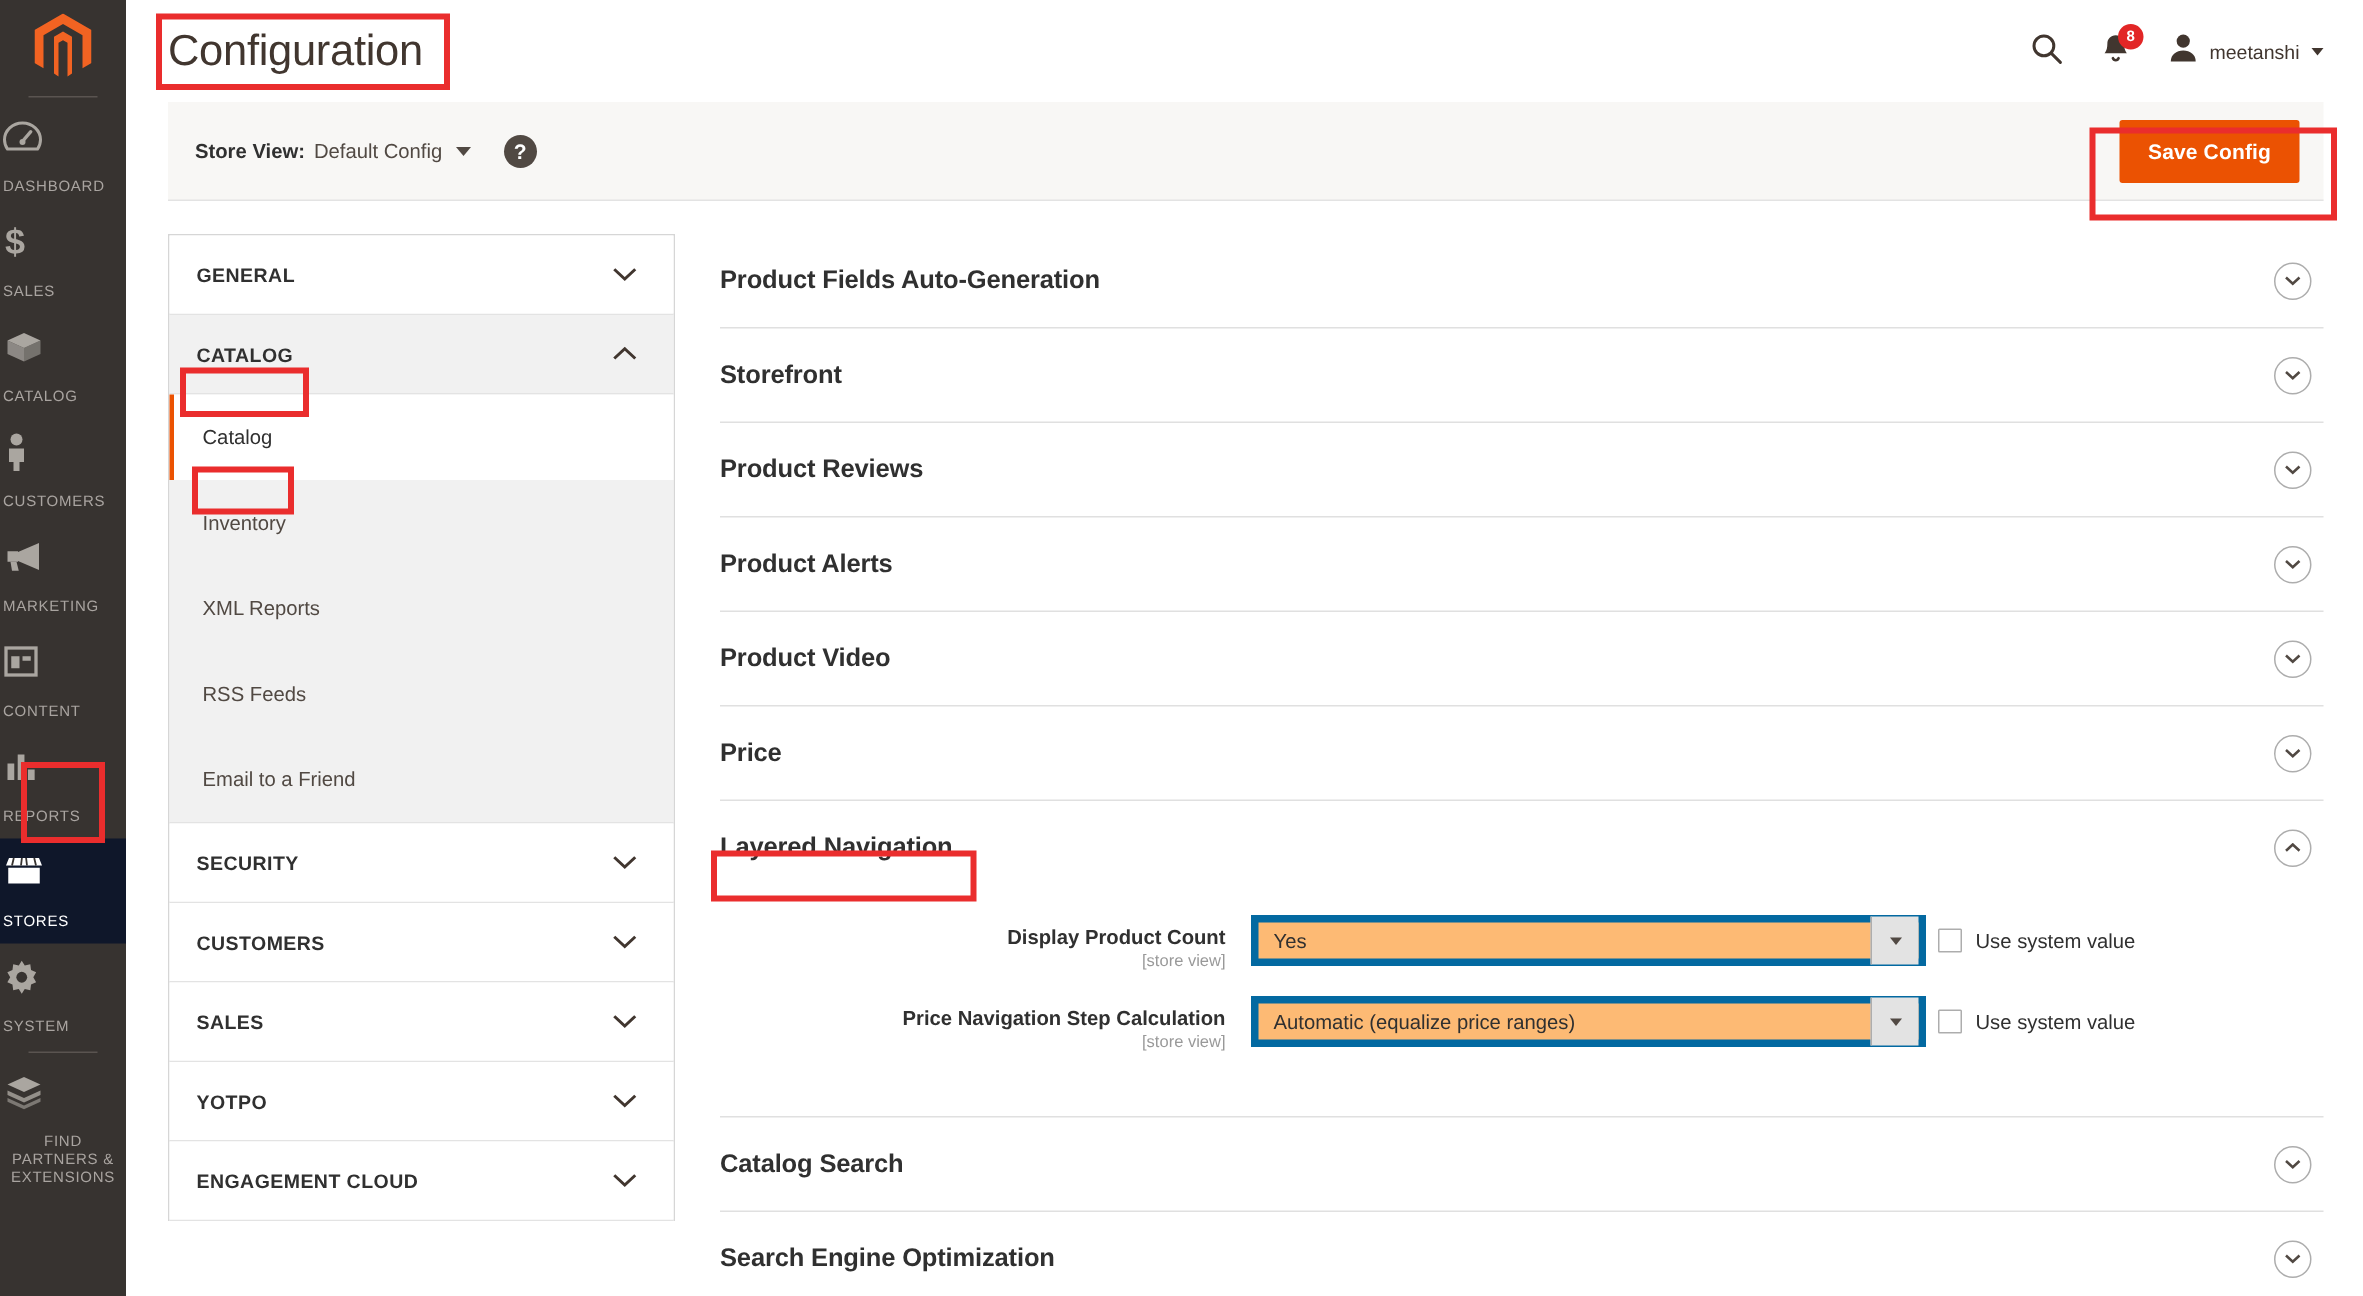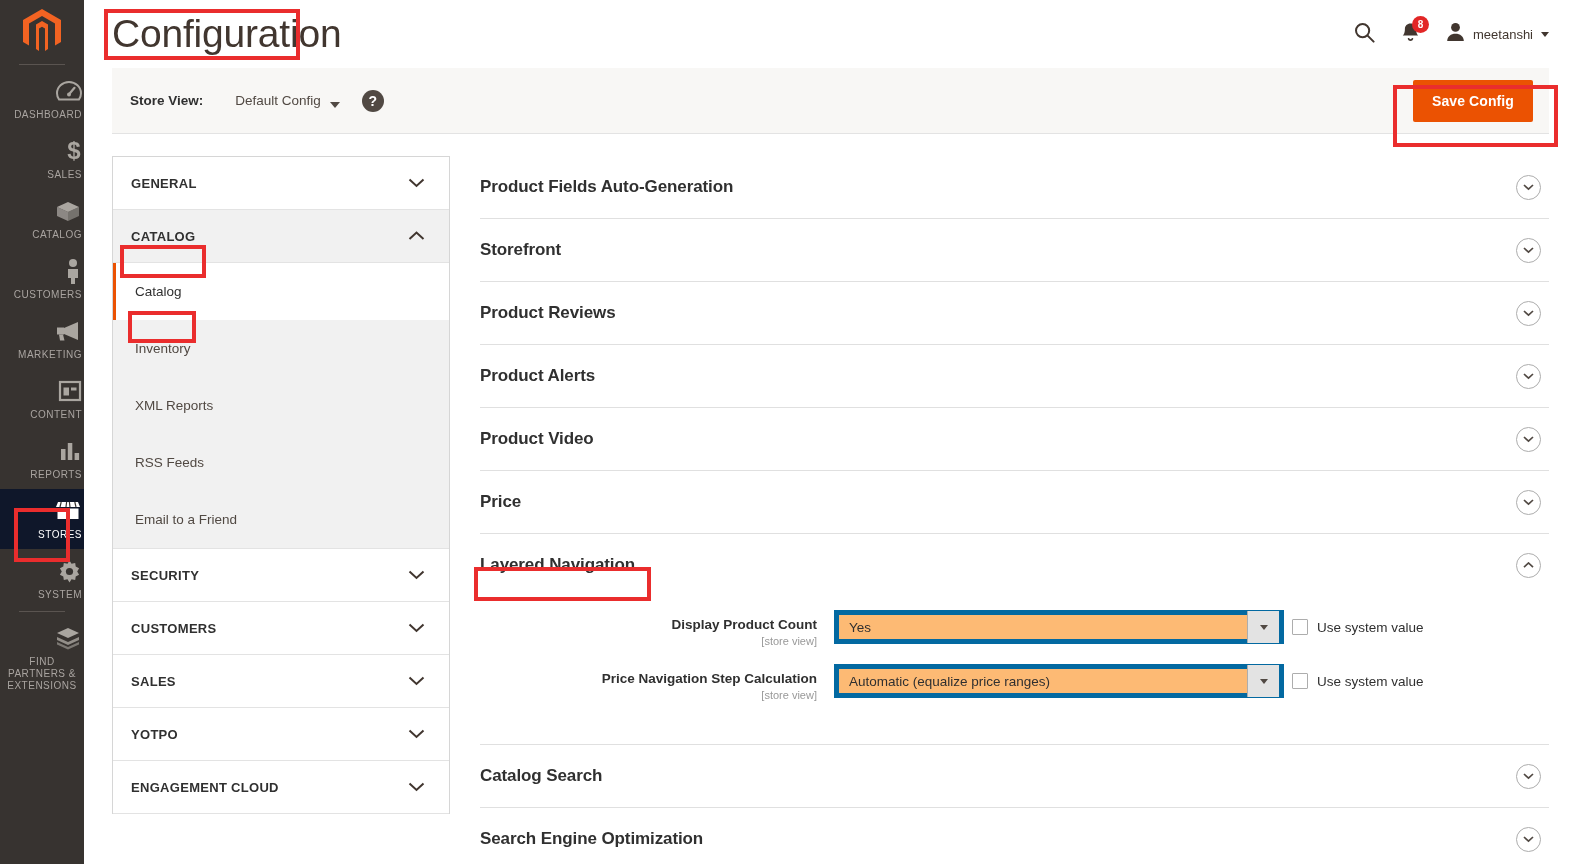--- a/index.html
+++ b/index.html
@@ -18,43 +18,44 @@
     align-items: center; overflow: hidden;
   }
   .logo-wrap {
     width: 84px; height: 62px; display: flex;
     align-items: center; justify-content: center;
   }
   .logo-hex { width: 38px; height: 44px; }
   .sb-divider { width: 46px; height: 1px; background: #5a5450; margin: 2px 0 4px; }
   .sb-item {
     width: 84px; padding: 9px 2px 8px; display: flex; flex-direction: column;
-    align-items: flex-end; justify-content: flex-start; cursor: pointer;
+    align-items: flex-start; justify-content: flex-start; cursor: pointer;
     position: relative;
+    gap: 10px;
   }
   .sb-item.active { background: #0f172a; }
   .sb-icon { height: 26px; display: flex; align-items: center; justify-content: center; color: #aaa6a0; }
   .sb-icon svg { display: block; }
   .sb-label {
     margin-top: 5px; font-size: 10px; letter-spacing: .5px;
     color: #a9a4a0; text-align: center; line-height: 12px; text-transform: uppercase;
   }
   .sb-item.active .sb-label { color: #ffffff; }
   .sb-item.active .sb-icon { color: #ffffff; }
 
   
   .main { flex: 1 1 auto; height: 864px; position: relative; background: #ffffff; overflow: hidden; }
 
   
   .page-header {
     height: 68px; display: flex; align-items: center;
     padding: 0 26px 0 28px; position: relative;
   }
   .page-title {
-    font-size: 39px; color: #41362f; font-weight: 400;
+    font-size: 29px; color: #41362f; font-weight: 400;
     letter-spacing: -.2px; line-height: 34px; white-space: nowrap;
   }
   .header-right {
     margin-left: auto; display: flex; align-items: center; gap: 26px;
   }
   .hdr-icon-btn {
     background: none; border: none; cursor: pointer; color: #41362f;
     display: flex; align-items: center; justify-content: center; position: relative;
   }
   .notif-badge {
@@ -73,22 +74,22 @@
   }
 
   
   .storeview-bar {
     margin: 0 26px 0 28px; height: 66px; background: #f8f7f5;
     border-bottom: 1px solid #e3e3e3; display: flex; align-items: center;
     padding: 0 18px; position: relative;
   }
   .sv-label { font-size: 13.5px; font-weight: bold; color: #303030; }
   .sv-value {
-    margin-left: 32px; font-size: 13.5px; color: #514943; display: flex;
-    align-items: flex-end; gap: 9px; cursor: pointer;
+    margin-left: 6px; font-size: 13.5px; color: #514943; display: flex;
+    align-items: center; gap: 9px; cursor: pointer;
   }
   .sv-caret {
     width: 0; height: 0; border-left: 5px solid transparent;
     border-right: 5px solid transparent; border-top: 6px solid #514943;
   }
   .help-circle {
     margin-left: 22px; width: 22px; height: 22px; border-radius: 50%;
     background: #514943; color: #fff; font-size: 14px; font-weight: bold;
     display: flex; align-items: center; justify-content: center; cursor: pointer;
   }

